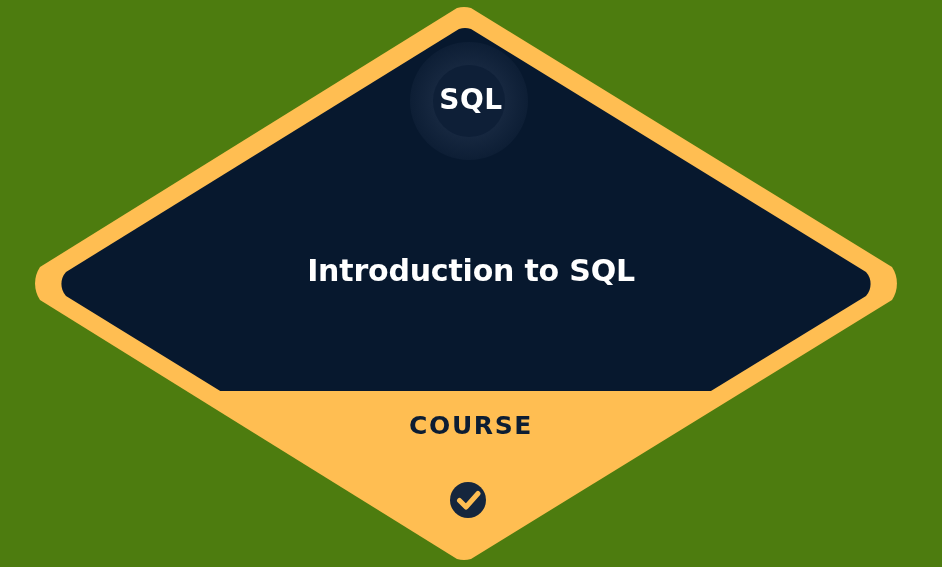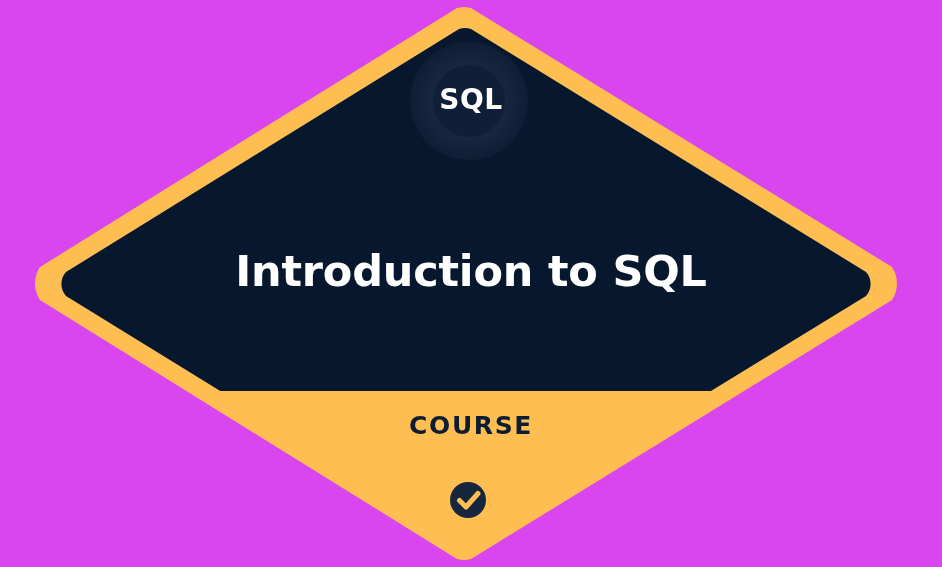--- a/index.html
+++ b/index.html
@@ -8,21 +8,21 @@
     background: #000000;
   }
   body {
     font-family: "DejaVu Sans", sans-serif;
   }
 
   #badge-stage {
     position: relative;
     width: 942px;
     height: 567px;
-    background: #d946ef;
+    background: #4d7c0f;
     overflow: hidden;
   }
 
   #badge-svg {
     position: absolute;
     left: 0;
     top: 0;
     width: 942px;
     height: 567px;
     display: block;
@@ -43,21 +43,21 @@
     font-size: 28px;
     font-weight: bold;
     letter-spacing: 0.5px;
     color: #ffffff;
     line-height: 36px;
   }
 
   #course-title {
     top: 246px;
     font-family: "DejaVu Sans", sans-serif;
-    font-size: 43px;
+    font-size: 30px;
     font-weight: bold;
     letter-spacing: -0.2px;
     color: #ffffff;
     line-height: 50px;
     white-space: nowrap;
   }
 
   #status-block {
     top: 408px;
     font-family: "DejaVu Sans", sans-serif;

